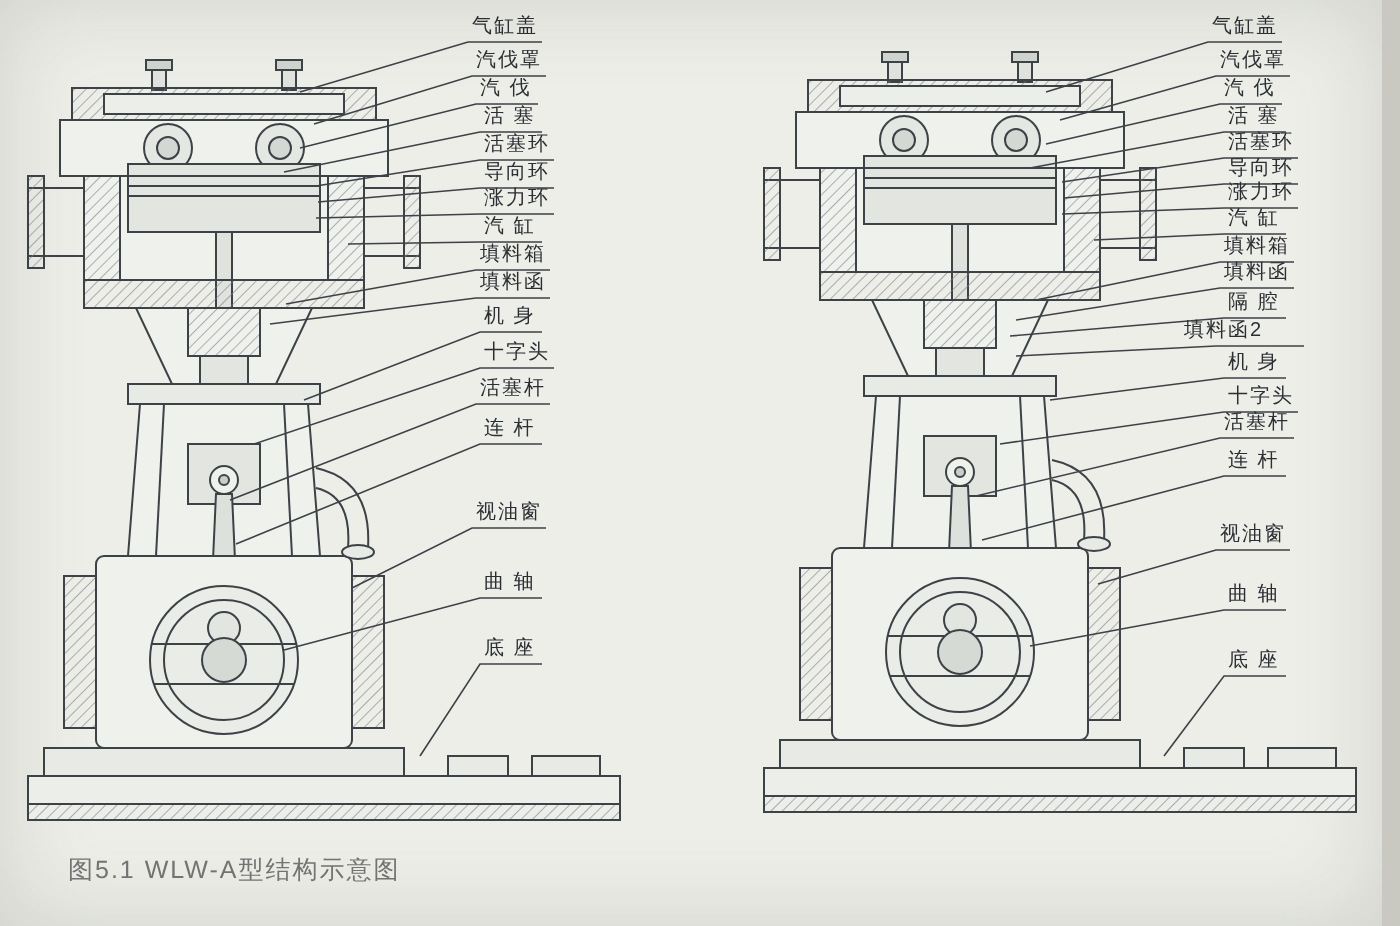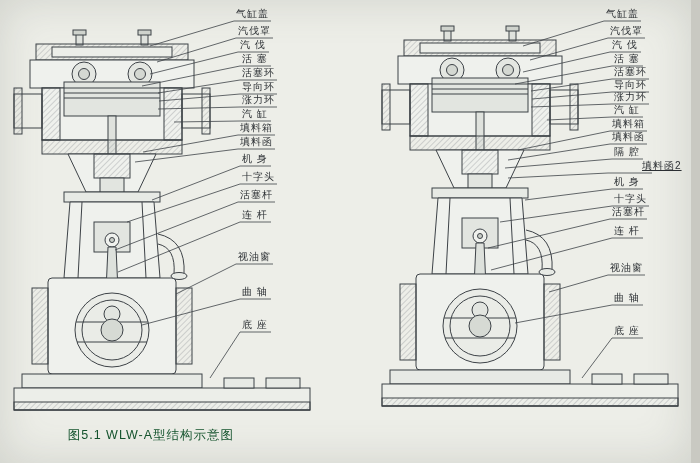--- a/index.html
+++ b/index.html
@@ -2,22 +2,22 @@
 <html><head>
 <meta charset="utf-8">
 <style>
   html,body{margin:0;padding:0}
   body{background:#c9c9c2;font-family:"Liberation Sans","DejaVu Sans",sans-serif;}
   .page{position:relative;width:691px;height:463px;background:#edeee8;overflow:hidden;
         box-shadow:inset 0 0 45px rgba(90,95,85,.20);}
   svg.draw{position:absolute;left:0;top:0;}
   .part-label{position:absolute;font-size:10px;line-height:12px;letter-spacing:1px;
         color:#2b2f33;white-space:nowrap;}
-  .caption{position:absolute;top:427px;width:200px;text-align:right;font-size:12.5px;
-        color:#14532d;letter-spacing:1px;}
+  .caption{position:absolute;top:427px;width:200px;text-align:left;font-size:12.5px;
+        color:#737373;letter-spacing:1px;}
   .caption-left{left:34px;}
   .caption-right{left:430px;}
 </style>
 </head>
 <body>
 
 <div class="page">
 
   <svg class="draw" width="700" height="463" viewBox="0 0 700 463">
     <defs>
@@ -168,21 +168,21 @@
       <div class="part-label" style="left: 610px; top: 25px;">汽伐罩</div>
       <div class="part-label" style="left: 612px; top: 39px;">汽 伐</div>
       <div class="part-label" style="left: 614px; top: 53px;">活 塞</div>
       <div class="part-label" style="left: 614px; top: 66px;">活塞环</div>
       <div class="part-label" style="left: 614px; top: 79px;">导向环</div>
       <div class="part-label" style="left: 614px; top: 91px;">涨力环</div>
       <div class="part-label" style="left: 614px; top: 104px;">汽 缸</div>
       <div class="part-label" style="left: 612px; top: 118px;">填料箱</div>
       <div class="part-label" style="left: 612px; top: 131px;">填料函</div>
       <div class="part-label" style="left: 614px; top: 146px; text-align: center;">隔 腔</div>
-      <div class="part-label" style="left: 642px; top: 160px; text-decoration: underline;">填料函2</div>
+      <div class="part-label" style="left: 592px; top: 160px;">填料函2</div>
       <div class="part-label" style="left: 614px; top: 176px;">机 身</div>
       <div class="part-label" style="left: 614px; top: 193px;">十字头</div>
       <div class="part-label" style="left: 612px; top: 206px;">活塞杆</div>
       <div class="part-label" style="left: 614px; top: 225px;">连 杆</div>
       <div class="part-label" style="left: 610px; top: 262px;">视油窗</div>
       <div class="part-label" style="left: 614px; top: 292px;">曲 轴</div>
       <div class="part-label" style="left: 614px; top: 325px;">底 座</div>
     </div>
 
   <div class="caption caption-left">图5.1 WLW-A型结构示意图</div>

